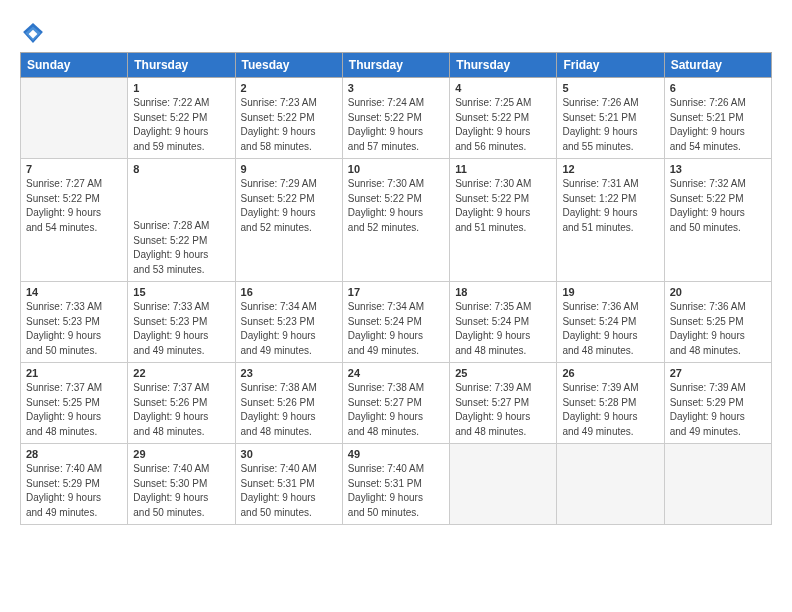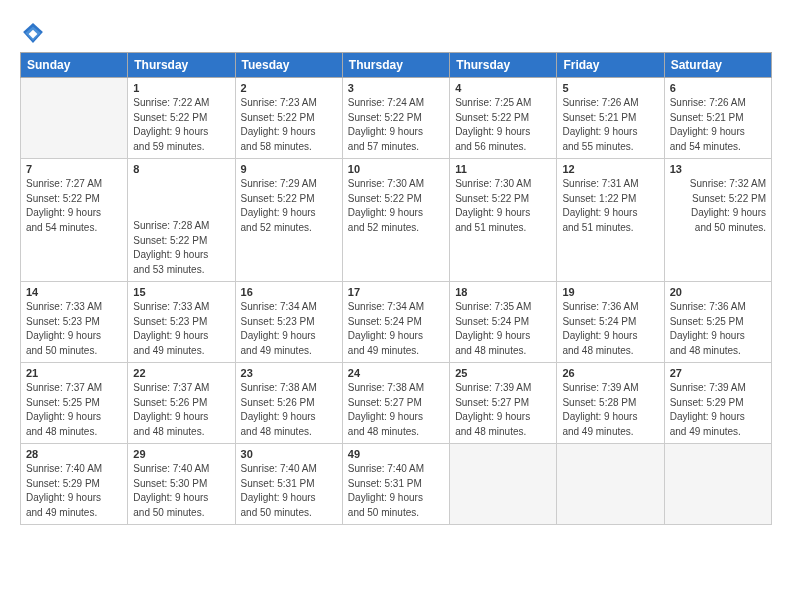--- a/index.html
+++ b/index.html
@@ -204,21 +204,21 @@
           </td>
           <td>
             <span class="day-number">12</span>
             <div class="day-info" style="white-space: pre-line;">Sunrise: 7:31 AM
 Sunset: 1:22 PM
 Daylight: 9 hours
 and 51 minutes.</div>
           </td>
           <td>
             <span class="day-number">13</span>
-            <div class="day-info" style="white-space: pre-line; text-align: right;">Sunrise: 7:32 AM
+            <div class="day-info" style="white-space: pre-line;">Sunrise: 7:32 AM
 Sunset: 5:22 PM
 Daylight: 9 hours
 and 50 minutes.</div>
           </td>
         </tr>
         <tr>
           <td>
             <span class="day-number">14</span>
             <div class="day-info" style="white-space: pre-line;">Sunrise: 7:33 AM
 Sunset: 5:23 PM

